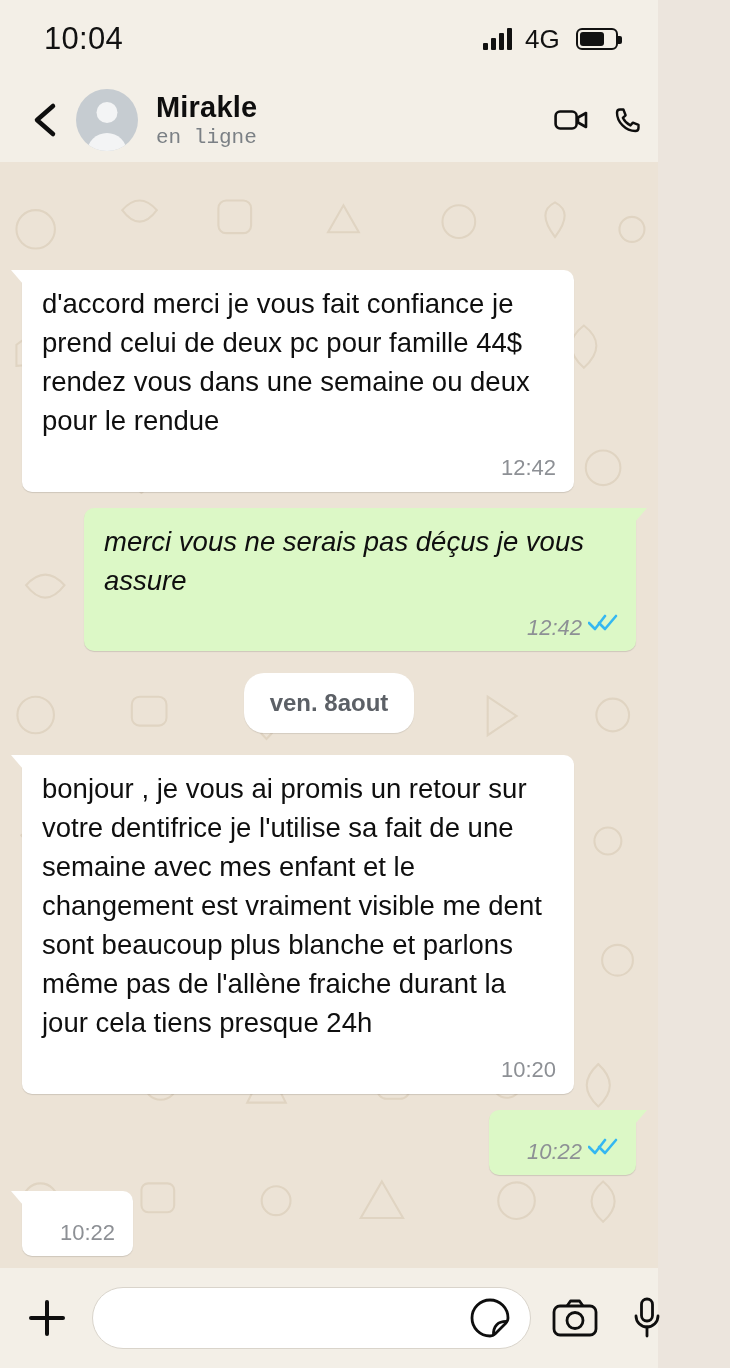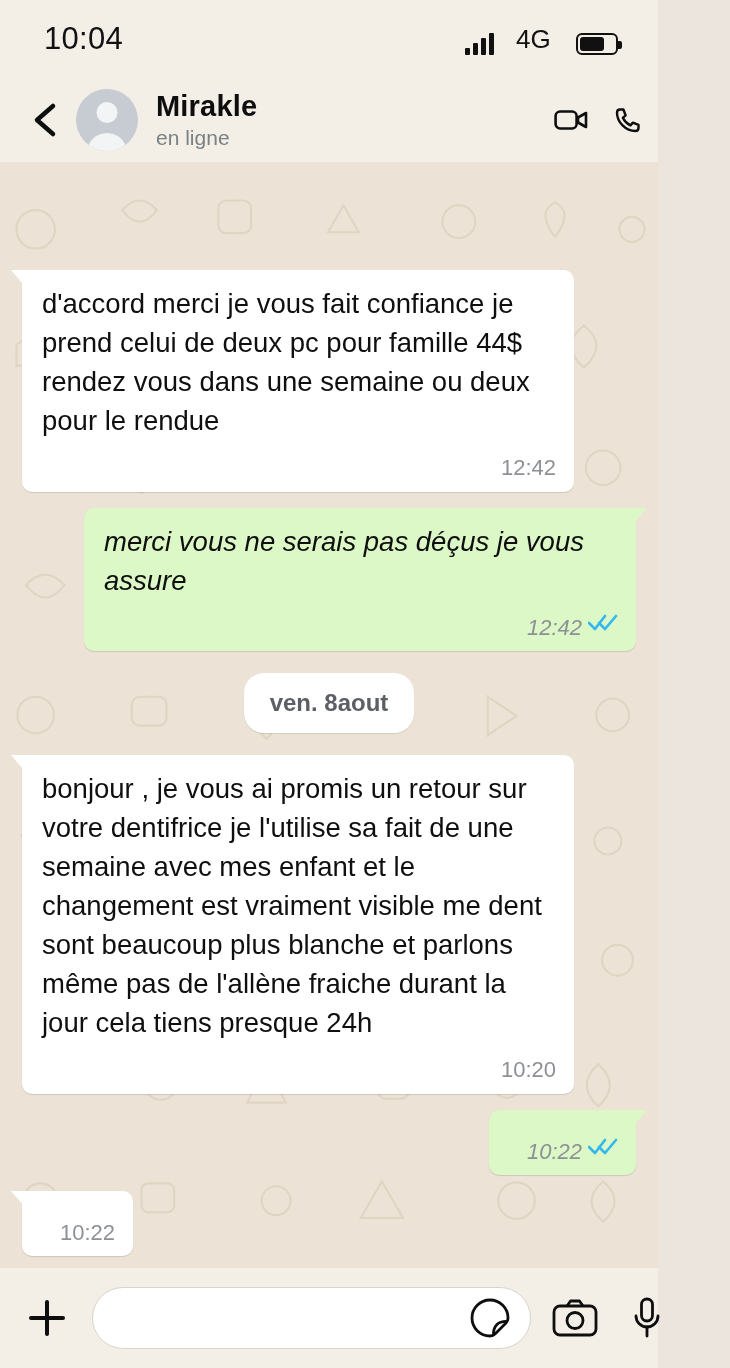--- a/index.html
+++ b/index.html
@@ -30,22 +30,22 @@
     background: #f3efe7;
   }
   .status-time {
     font-size: 31px;
     font-weight: 500;
     color: #111;
     letter-spacing: .3px;
   }
   .status-right {
     display: flex;
-    align-items: flex-end;
-    gap: 19px;
+    align-items: center;
+    gap: 10px;
   }
   .signal {
     display: flex;
     align-items: flex-end;
     gap: 3px;
     height: 22px;
   }
   .signal i {
     display: block;
     width: 5px;
@@ -143,20 +143,21 @@
     font-size: 29px;
     font-weight: 700;
     color: #0e0e0e;
     line-height: 1.15;
     letter-spacing: .2px;
   }
   .peer-status {
     font-size: 21px;
     color: #7b8085;
     margin-top: 2px;
+    font-family: Liberation Mono, monospace;
   }
   .header-actions {
     display: flex;
     align-items: center;
     gap: 26px;
     padding-right: 4px;
   }
   .hicon { cursor: pointer; display: flex; align-items: center; }
 
   

